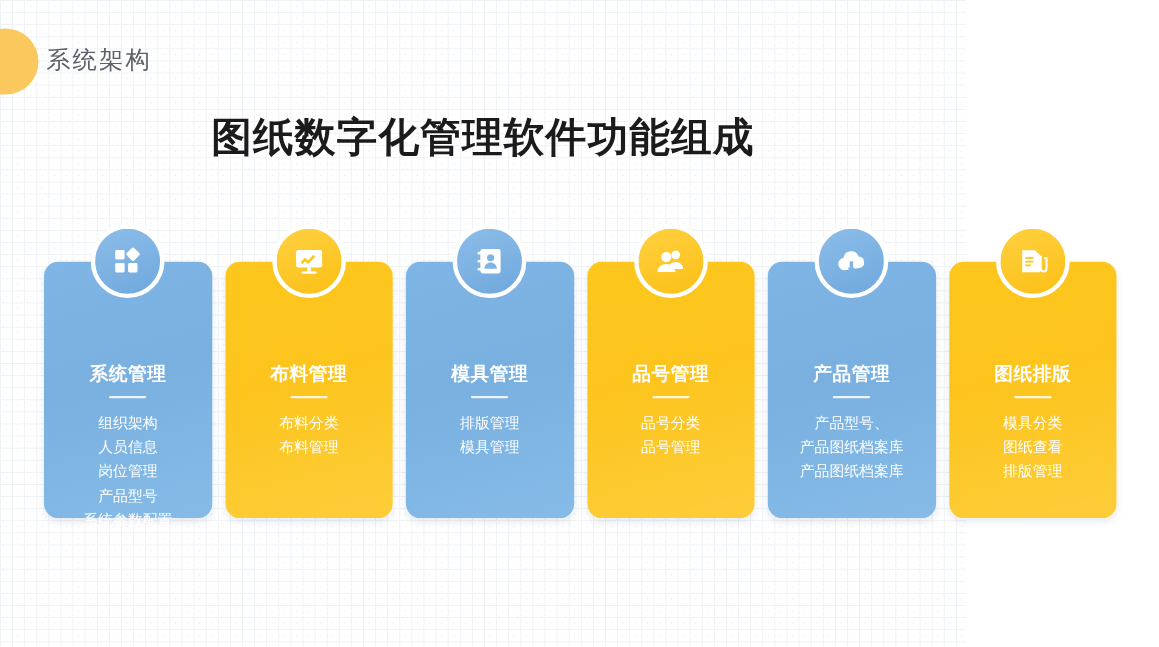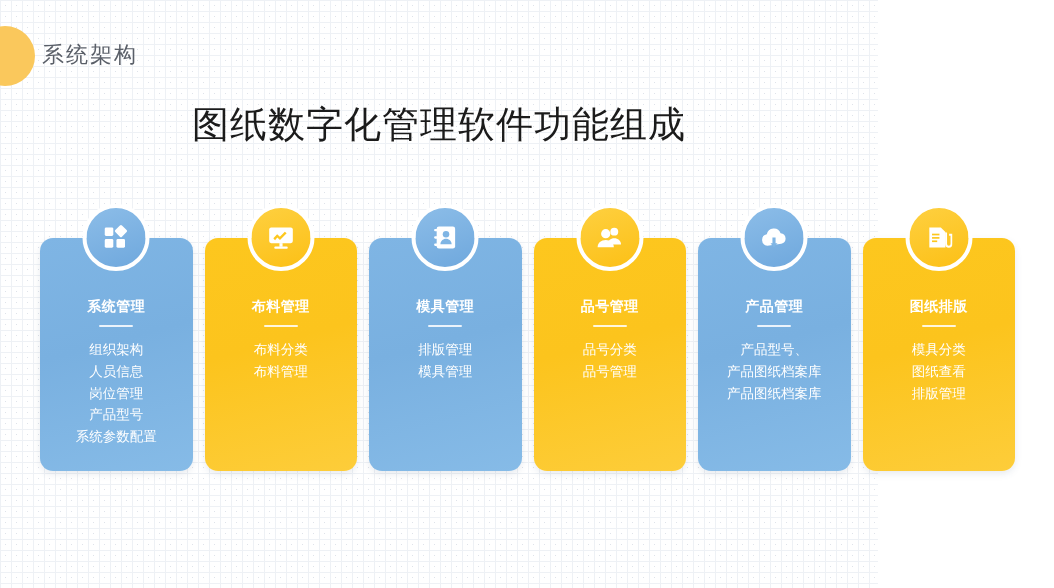--- a/index.html
+++ b/index.html
@@ -37,21 +37,21 @@
     letter-spacing:2px;
     color:#5a5f68;
     font-family:"Liberation Serif", serif;
     white-space:nowrap;
   }
   #main-title {
     position:absolute;
     left:0; right:0; top:100px;
     text-align:center;
     font-size:37px;
-    font-weight:normal;
+    font-weight:bold;
     letter-spacing:1px;
     color:#1b1b1b;
     white-space:nowrap;
   }
 
   
   #cards {
     position:absolute;
     left:40px; top:238px;
     width:975px;
@@ -85,26 +85,27 @@
     border:4px solid #ffffff;
     display:flex;
     align-items:center;
     justify-content:center;
   }
   .badge.blue   { background:linear-gradient(160deg,#8cbde8,#6fa8dd); }
   .badge.yellow { background:linear-gradient(160deg,#fed040,#fcc016); }
   .badge svg { width:27px; height:27px; display:block; }
 
   .card-title {
-    font-size:14px;
+    font-size:17px;
     font-weight:bold;
     color:#ffffff;
     letter-spacing:0.5px;
     line-height:1.2;
     white-space:nowrap;
+    margin-top:32px;
   }
   .divider {
     width:34px; height:2px;
     background:rgba(255,255,255,0.85);
     margin:10px auto 12px auto;
     border-radius:1px;
   }
   .card-items {
     list-style:none;
     font-size:13.5px;

